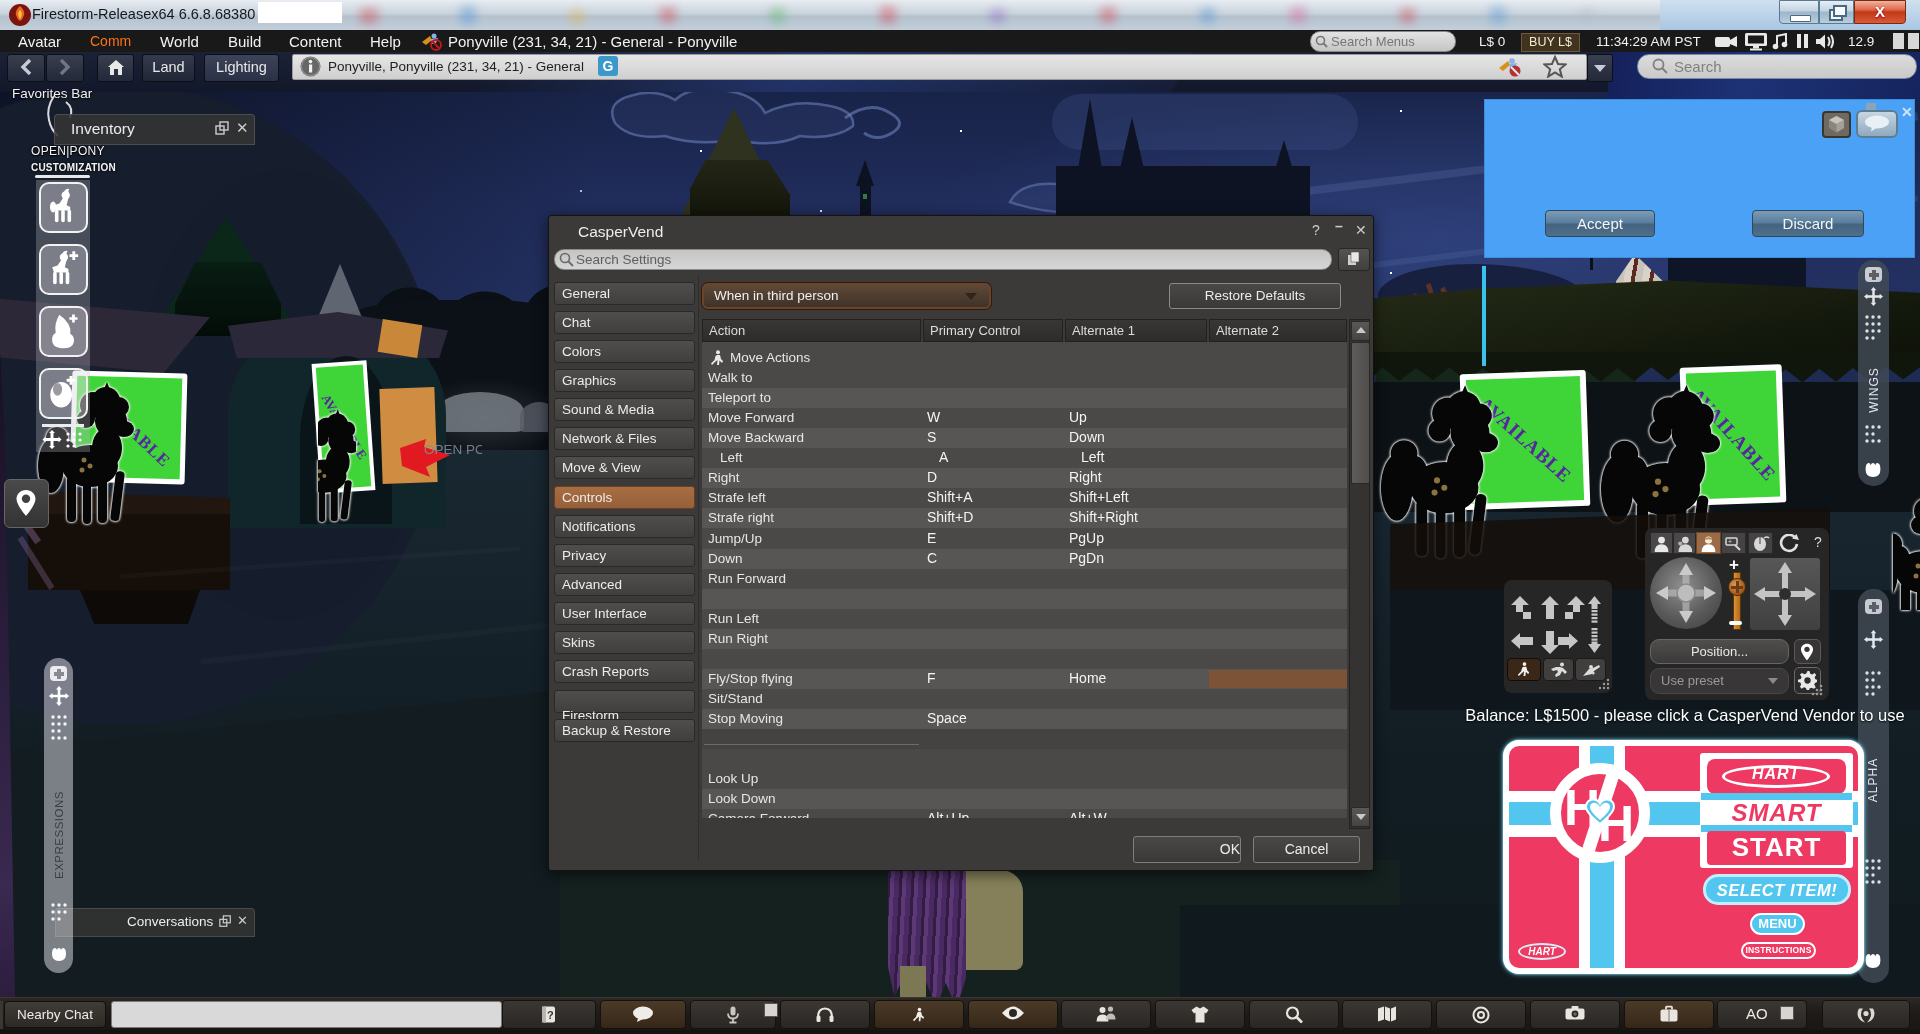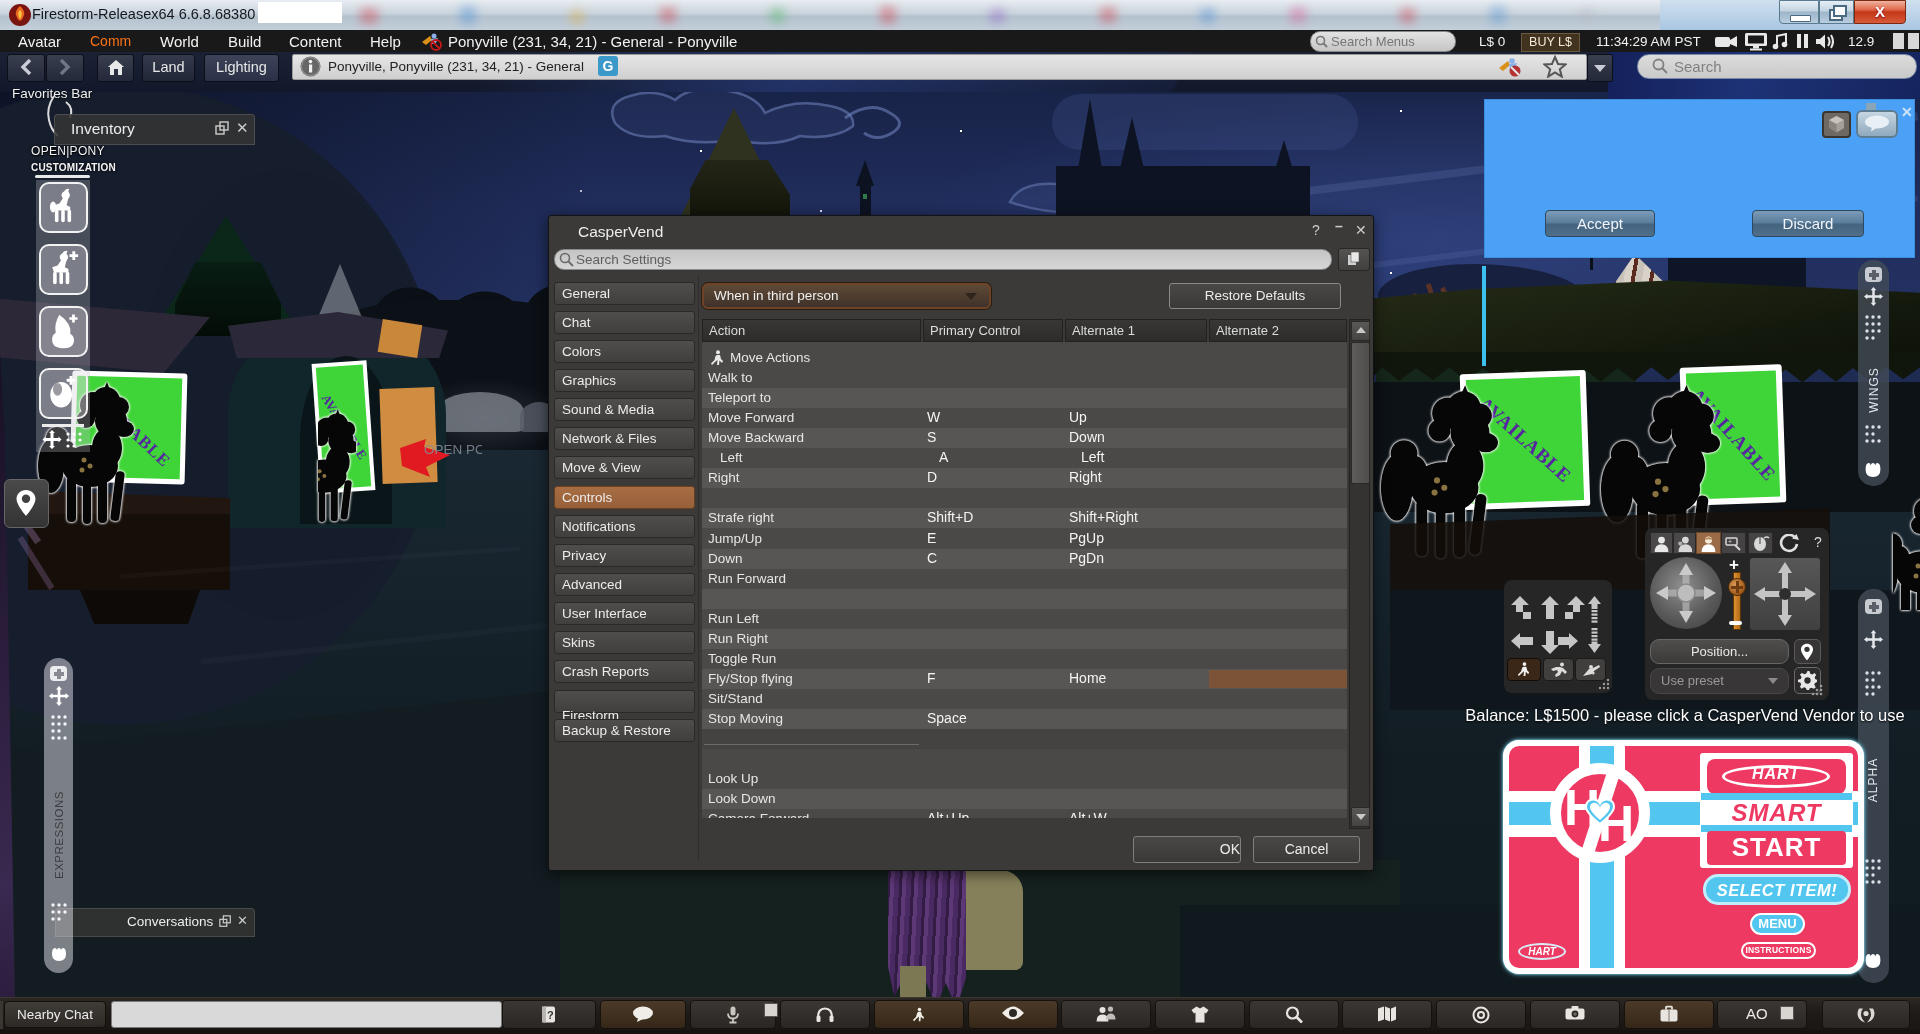--- a/index.html
+++ b/index.html
@@ -520,20 +520,25 @@
 <div class="a" style="left:0;top:106.2px;width:645px;height:20.1px;background:#4b4947;margin-left:12px;">
 <span style="position:absolute;left:6px;top:2px;font-size:13.5px;color:#e6e6e6;white-space:nowrap;">Left</span>
 <span style="position:absolute;left:225px;top:1px;font-size:14px;color:#f4f4f4;white-space:nowrap;">A</span>
 <span style="position:absolute;left:367px;top:1px;font-size:14px;color:#f4f4f4;white-space:nowrap;">Left</span>
 </div>
 <div class="a" style="left:0;top:126.3px;width:645px;height:20.1px;background:#585654;">
 <span style="position:absolute;left:6px;top:2px;font-size:13.5px;color:#e6e6e6;white-space:nowrap;">Right</span>
 <span style="position:absolute;left:225px;top:1px;font-size:14px;color:#f4f4f4;white-space:nowrap;">D</span>
 <span style="position:absolute;left:367px;top:1px;font-size:14px;color:#f4f4f4;white-space:nowrap;">Right</span>
 </div>
+<div class="a" style="left:0;top:146.3px;width:645px;height:20.1px;background:#4b4947;">
+<span style="position:absolute;left:6px;top:2px;font-size:13.5px;color:#e6e6e6;white-space:nowrap;">Strafe left</span>
+<span style="position:absolute;left:225px;top:1px;font-size:14px;color:#f4f4f4;white-space:nowrap;">Shift+A</span>
+<span style="position:absolute;left:367px;top:1px;font-size:14px;color:#f4f4f4;white-space:nowrap;">Shift+Left</span>
+</div>
 <div class="a" style="left:0;top:166.4px;width:645px;height:20.1px;background:#585654;">
 <span style="position:absolute;left:6px;top:2px;font-size:13.5px;color:#e6e6e6;white-space:nowrap;">Strafe right</span>
 <span style="position:absolute;left:225px;top:1px;font-size:14px;color:#f4f4f4;white-space:nowrap;">Shift+D</span>
 <span style="position:absolute;left:367px;top:1px;font-size:14px;color:#f4f4f4;white-space:nowrap;">Shift+Right</span>
 </div>
 <div class="a" style="left:0;top:186.5px;width:645px;height:20.1px;background:#4b4947;">
 <span style="position:absolute;left:6px;top:2px;font-size:13.5px;color:#e6e6e6;white-space:nowrap;">Jump/Up</span>
 <span style="position:absolute;left:225px;top:1px;font-size:14px;color:#f4f4f4;white-space:nowrap;">E</span>
 <span style="position:absolute;left:367px;top:1px;font-size:14px;color:#f4f4f4;white-space:nowrap;">PgUp</span>
 </div>
@@ -546,23 +551,20 @@
 <span style="position:absolute;left:6px;top:2px;font-size:13.5px;color:#e6e6e6;white-space:nowrap;">Run Forward</span>
 </div>
 <div class="a" style="left:0;top:246.6px;width:645px;height:20.1px;background:#585654;">
 <span style="position:absolute;left:6px;top:2px;font-size:13.5px;color:#e6e6e6;white-space:nowrap;margin-top:41px;">Run Backward</span>
 </div>
 <div class="a" style="left:0;top:266.7px;width:645px;height:20.1px;background:#4b4947;">
 <span style="position:absolute;left:6px;top:2px;font-size:13.5px;color:#e6e6e6;white-space:nowrap;">Run Left</span>
 </div>
 <div class="a" style="left:0;top:286.7px;width:645px;height:20.1px;background:#585654;">
 <span style="position:absolute;left:6px;top:2px;font-size:13.5px;color:#e6e6e6;white-space:nowrap;">Run Right</span>
-</div>
-<div class="a" style="left:0;top:306.8px;width:645px;height:20.1px;background:#4b4947;">
-<span style="position:absolute;left:6px;top:2px;font-size:13.5px;color:#e6e6e6;white-space:nowrap;">Toggle Run</span>
 </div>
 <div class="a" style="left:0;top:326.8px;width:645px;height:20.1px;background:#585654;">
 <div style="position:absolute;left:507px;top:1px;width:138px;height:18px;background:#7d5338;"></div>
 <span style="position:absolute;left:6px;top:2px;font-size:13.5px;color:#e6e6e6;white-space:nowrap;">Fly/Stop flying</span>
 <span style="position:absolute;left:225px;top:1px;font-size:14px;color:#f4f4f4;white-space:nowrap;">F</span>
 <span style="position:absolute;left:367px;top:1px;font-size:14px;color:#f4f4f4;white-space:nowrap;">Home</span>
 </div>
 <div class="a" style="left:0;top:346.9px;width:645px;height:20.1px;background:#4b4947;">
 <span style="position:absolute;left:6px;top:2px;font-size:13.5px;color:#e6e6e6;white-space:nowrap;">Sit/Stand</span>
 </div>

